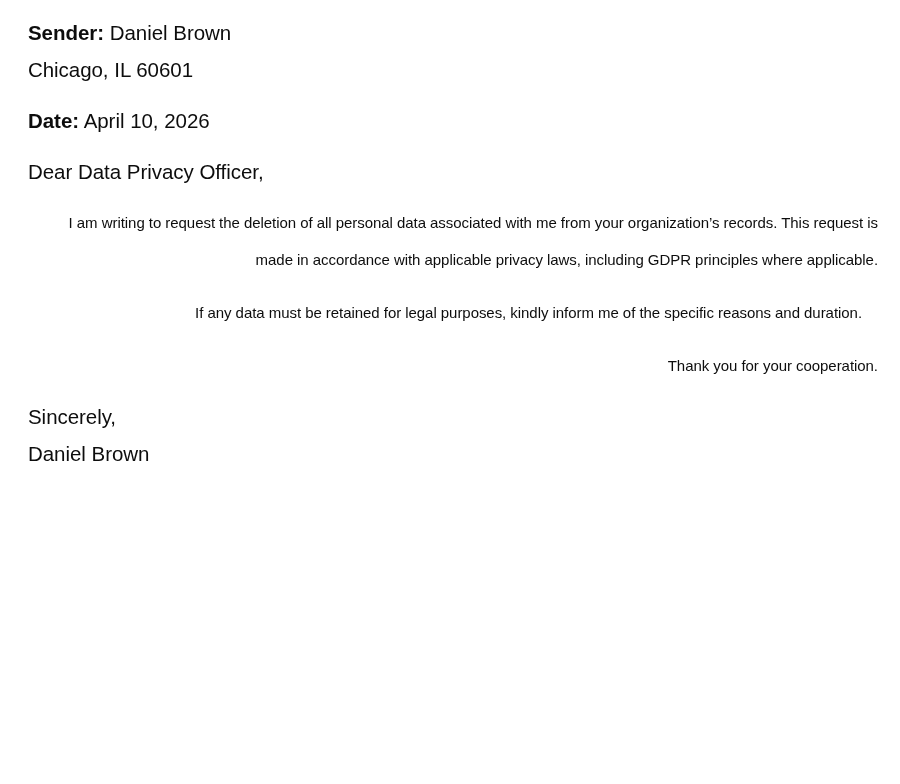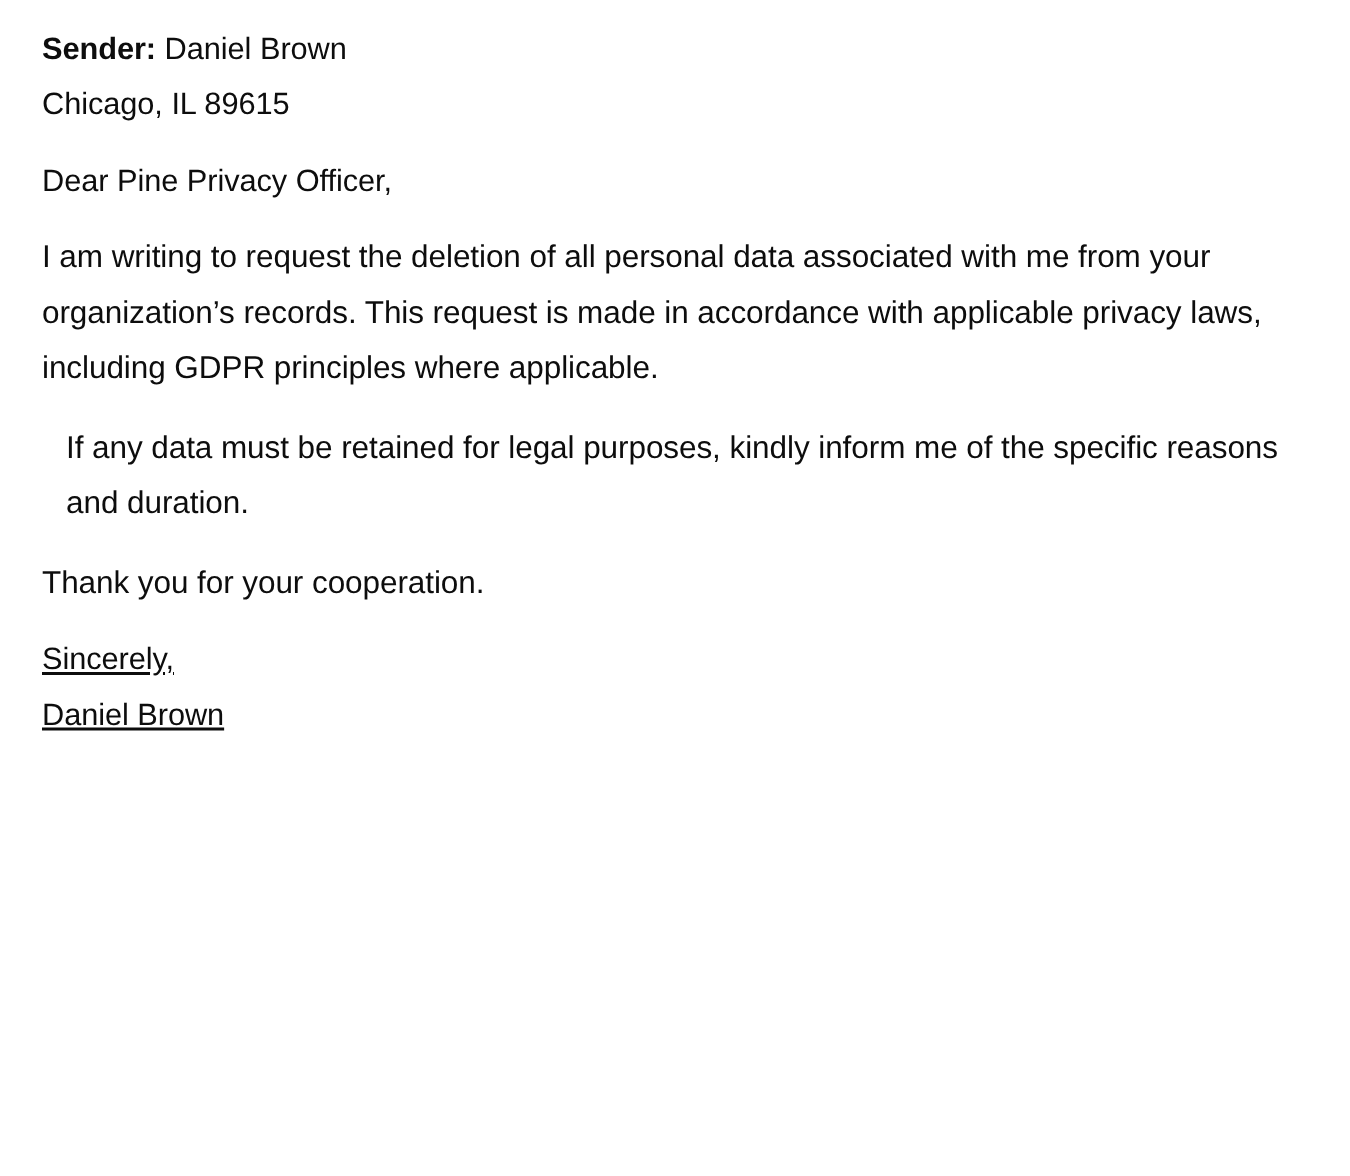--- a/index.html
+++ b/index.html
@@ -31,52 +31,54 @@
     margin-bottom: 0;
   }
   .line {
     font-size: 20.5px;
     line-height: 37px;
     letter-spacing: -0.05px;
     white-space: pre-wrap;
     word-spacing: 0.1px;
   }
   .para {
-    font-size: 21px;
+    font-size: 15px;
     line-height: 37px;
     letter-spacing: -0.05px;
     max-width: 852px;
-    text-align: left;
+    text-align: right;
     hyphens: none;
   }
   .label {
     font-weight: bold;
   }
   .address-block .line {
     white-space: nowrap;
   }
   .closing-block .line {
     white-space: nowrap;
-    text-decoration: underline;
   }
 </style>
 </head>
 <body>
 
 <div class="page">
 
   <div class="block address-block">
     <div class="line"><span class="label">Sender:</span> <span>Daniel Brown</span></div>
-    <div class="line">Chicago, IL 89615</div>
+    <div class="line">Chicago, IL 60601</div>
+  </div>
+
+  <div class="block">
+    <div class="line"><span class="label">Date:</span> <span>April 10, 2026</span></div>
   </div>
 
 
-
   <div class="block">
-    <div class="line">Dear Pine Privacy Officer,</div>
+    <div class="line">Dear Data Privacy Officer,</div>
   </div>
 
   <div class="block">
     <p class="para" style="margin:0">I am writing to request the deletion of all personal data associated with me from your organization’s records. This request is made in accordance with applicable privacy laws, including GDPR principles where applicable.</p>
   </div>
 
 
   <div class="block">
     <p class="para" style="margin:16px">If any data must be retained for legal purposes, kindly inform me of the specific reasons and duration.</p>
   </div>

